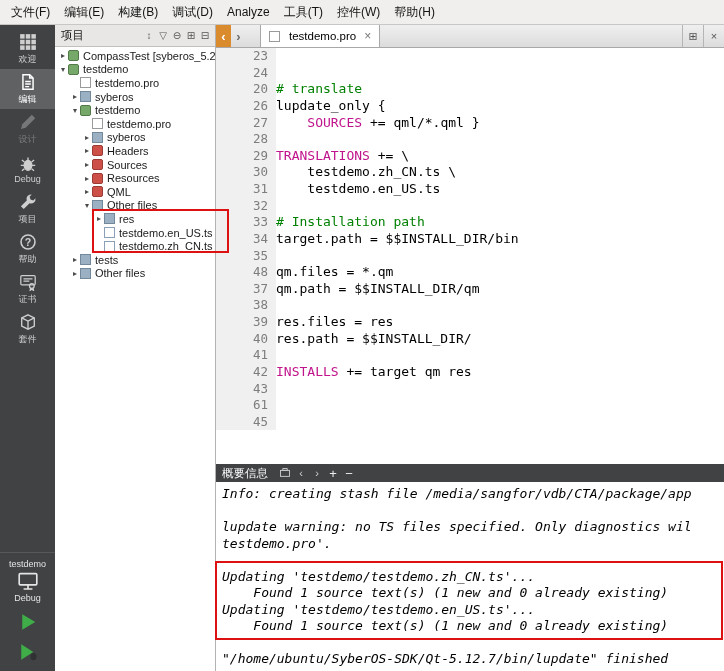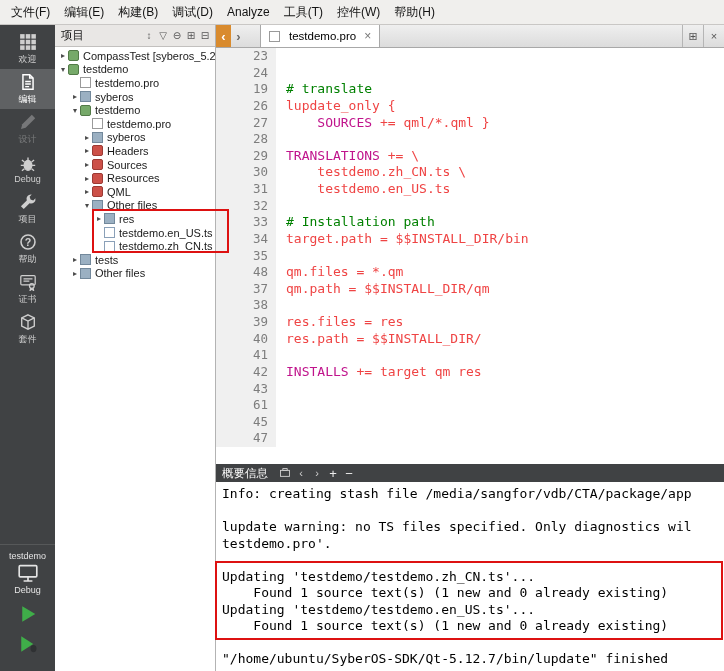--- a/index.html
+++ b/index.html
@@ -6,21 +6,21 @@
   .app{position:relative;width:724px;height:671px;background:#fff;overflow:hidden;
        font-family:"Liberation Sans","DejaVu Sans",sans-serif;-webkit-font-smoothing:antialiased;}
   
   .menubar{height:24px;background:#f0efed;border-bottom:1px solid #c9c7c5;display:flex;
            align-items:center;padding-left:4px;font-size:12px;color:#141414;}
   .menu-item{padding:0 7px;height:100%;display:flex;align-items:center;cursor:default;}
   
   .main{position:absolute;top:25px;left:0;right:0;bottom:0;display:flex;}
   
   .mode-sidebar{width:55px;flex:none;background:#404244;display:flex;flex-direction:column;
-                color:#cfcfcf;padding-bottom:12px;}
+                color:#cfcfcf;padding-bottom:4px;}
   .mode-list{display:flex;flex-direction:column;padding-top:4px;}
   .mode-item{height:40px;display:flex;flex-direction:column;align-items:center;justify-content:center;gap:1px;}
   .mode-item.selected{background:#5f6163;color:#ffffff;}
   .mode-item.disabled{opacity:.38;}
   .mode-icon{height:19px;display:flex;align-items:center;justify-content:center;}
   .mode-label{font-size:9px;letter-spacing:0;color:inherit;}
   .kit-area{margin-top:auto;border-top:1px solid #565859;padding:5px 0 3px;text-align:center;color:#e4e4e4;}
   .kit-project,.kit-config{font-size:9px;line-height:12px;}
   .kit-monitor{height:22px;display:flex;align-items:center;justify-content:center;}
   .run-btn{height:30px;display:flex;align-items:center;justify-content:center;color:#3fae49;}
@@ -54,38 +54,38 @@
        align-items:center;padding:0 8px;gap:5px;margin-left:14px;}
   .tab-close{color:#777;font-size:12px;margin-left:3px;}
   .tab-spacer{flex:1;}
   .tb-btn{width:20px;border-left:1px solid #b5b5b5;display:flex;align-items:center;
           justify-content:center;color:#555;font-size:11px;}
   .editor{height:416px;flex:none;background:#fff;overflow:hidden;
           font-family:"DejaVu Sans Mono","Liberation Mono",monospace;font-size:13px;}
   .code-line{display:flex;height:16.64px;line-height:16.64px;}
   .gutter{width:60px;flex:none;background:#f0f0f0;color:#7d7d7d;text-align:right;
           padding-right:8px;box-sizing:border-box;font-size:12.5px;}
-  .code-text{padding-left:10px;white-space:pre;}
-  .seg-plain{color:#ef4444;}
+  .code-text{white-space:pre;}
+  .seg-plain{color:#000000;}
   .seg-comment{color:#008000;}
   .seg-var{color:#c0148c;}
   
   .output-header{height:18px;flex:none;background:#404244;display:flex;align-items:center;
                  color:#fff;font-size:11.5px;padding:0 6px;gap:2px;}
   .oh-title{margin-right:8px;}
   .oh-icon{color:#cfcfcf;font-size:11px;width:14px;text-align:center;display:flex;
            align-items:center;justify-content:center;}
   .filter-box{background:#fff;border-radius:8px;height:14px;display:flex;align-items:center;
               padding:0 6px;gap:4px;width:132px;}
   .filter-box input{border:none;outline:none;font-size:10.5px;width:100px;color:#333;
                     background:transparent;font-family:inherit;}
   .filter-box input::placeholder{color:#8a8a8a;}
   .zoom-btn{color:#eee;font-size:13px;width:14px;text-align:center;}
   .output-body{flex:1;background:#fff;overflow:hidden;padding:4px 0 0 6px;
-               font-family:"DejaVu Sans Mono","Liberation Mono",monospace;font-size:13px;color:#000;}
+               font-family:"DejaVu Sans Mono","Liberation Mono",monospace;font-size:13px;color:#000;font-style:italic;}
   .out-line{height:16.5px;line-height:16.5px;white-space:pre;}
   
   .annotation-box{position:absolute;border:2px solid #dd1111;pointer-events:none;z-index:50;}
   #tree-box{left:92px;top:209px;width:133px;height:40px;}
   #output-box{left:215px;top:561px;width:504px;height:75px;}
 </style>
 </head>
 <body>
 
 <div class="app">
@@ -329,21 +329,21 @@
       <div class="editor">
           <div class="code-line">
             <div class="gutter">23</div>
             <div class="code-text"></div>
           </div>
           <div class="code-line">
             <div class="gutter">24</div>
             <div class="code-text"></div>
           </div>
           <div class="code-line">
-            <div class="gutter">19</div>
+            <div class="gutter">20</div>
             <div class="code-text"><span class="seg-comment"># translate</span></div>
           </div>
           <div class="code-line">
             <div class="gutter">26</div>
             <div class="code-text"><span class="seg-plain">lupdate_only {</span></div>
           </div>
           <div class="code-line">
             <div class="gutter">27</div>
             <div class="code-text"><span class="seg-plain">    </span><span class="seg-var">SOURCES</span><span class="seg-plain"> += qml/*.qml }</span></div>
           </div>
@@ -410,24 +410,20 @@
           <div class="code-line">
             <div class="gutter">43</div>
             <div class="code-text"></div>
           </div>
           <div class="code-line">
             <div class="gutter">61</div>
             <div class="code-text"></div>
           </div>
           <div class="code-line">
             <div class="gutter">45</div>
-            <div class="code-text"></div>
-          </div>
-          <div class="code-line">
-            <div class="gutter">47</div>
             <div class="code-text"></div>
           </div>
         </div>
 
       <div class="output-header">
         <span class="oh-title">概要信息</span>
         <span class="oh-icon">
             <svg viewBox="0 0 16 16" width="12" height="12" fill="none" stroke="currentColor" stroke-width="1.2">
               <rect x="2" y="4.5" width="12" height="8"></rect>
               <path d="M5 2h6v2.5H5z"></path>

